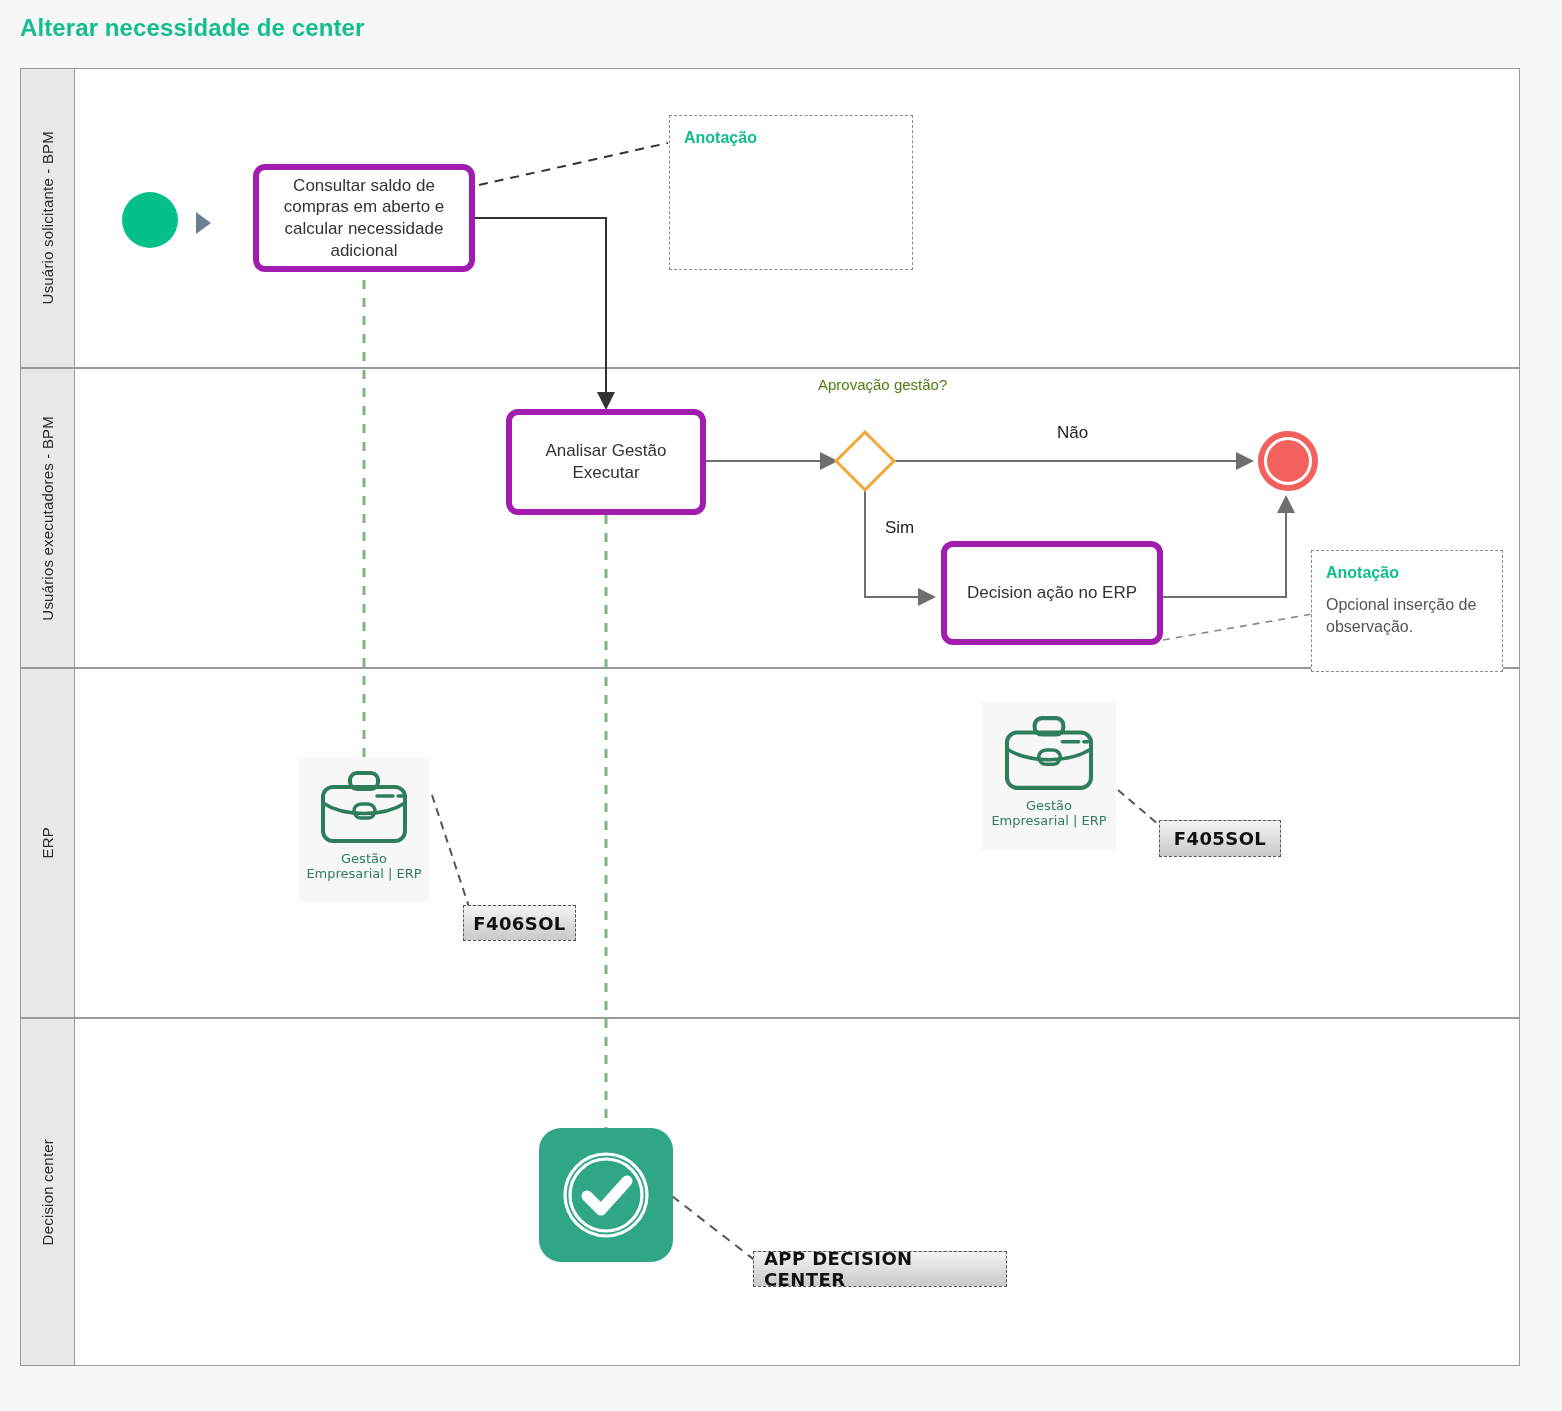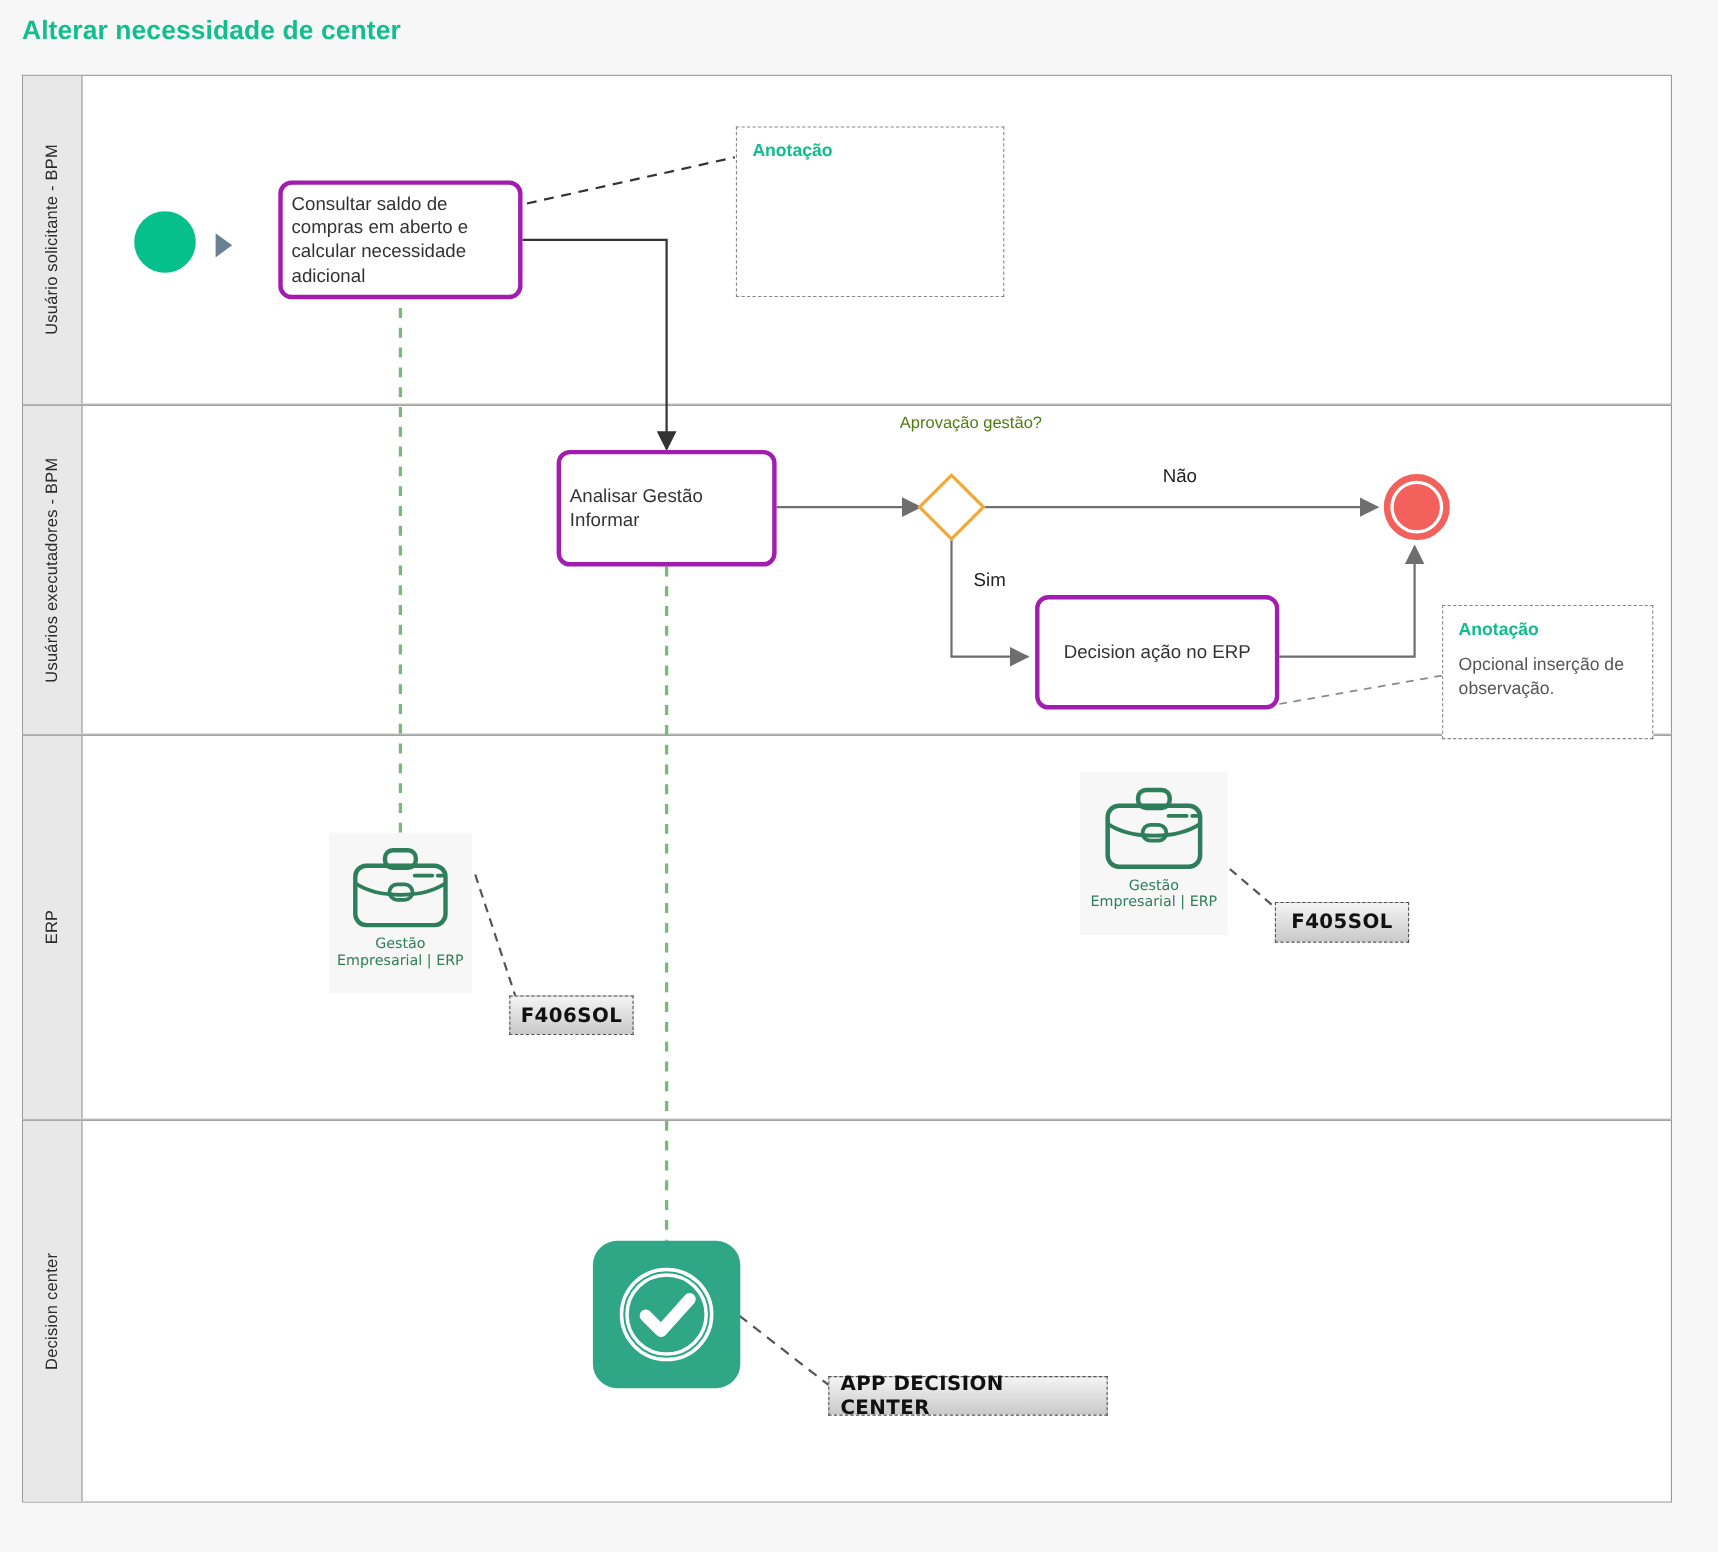--- a/index.html
+++ b/index.html
@@ -69,26 +69,27 @@
     left: 54px;
     top: 0;
     right: 0;
     bottom: 0;
   }
 
   
   .task {
     position: absolute;
     box-sizing: border-box;
-    border: 4px solid #a21caf;
+    border: 6px solid #a21caf;
     border-radius: 12px;
     background: #ffffff;
     display: flex;
     align-items: center;
     justify-content: center;
+    text-align: center;
     color: #333333;
     font-size: 17px;
     line-height: 1.28;
     padding: 4px 8px;
   }
 
   
   .start-event {
     position: absolute;
     width: 56px;
@@ -302,21 +303,21 @@
 
 <div class="task" style="left:253px;top:164px;width:222px;height:108px;">
   <span>Consultar saldo de compras em aberto e calcular necessidade adicional</span>
 </div>
 
 <div class="annotation" style="left:669px;top:95px;width:244px;height:155px;">
   <div class="annotation-title">Anotação</div>
 </div>
 
 <div class="task" style="left:506px;top:409px;width:200px;height:106px;">
-  <span>Analisar Gestão Informar</span>
+  <span>Analisar Gestão Executar</span>
 </div>
 
 <div class="gateway" style="left:843px;top:439px;"></div>
 <div class="gateway-label" style="left:818px;top:376px;width:120px;">
   <span>Aprovação gestão?</span>
 </div>
 
 <div class="flow-label" style="left:1057px;top:423px;text-align:right;">Não</div>
 <div class="flow-label" style="left:885px;top:518px;">Sim</div>
 

